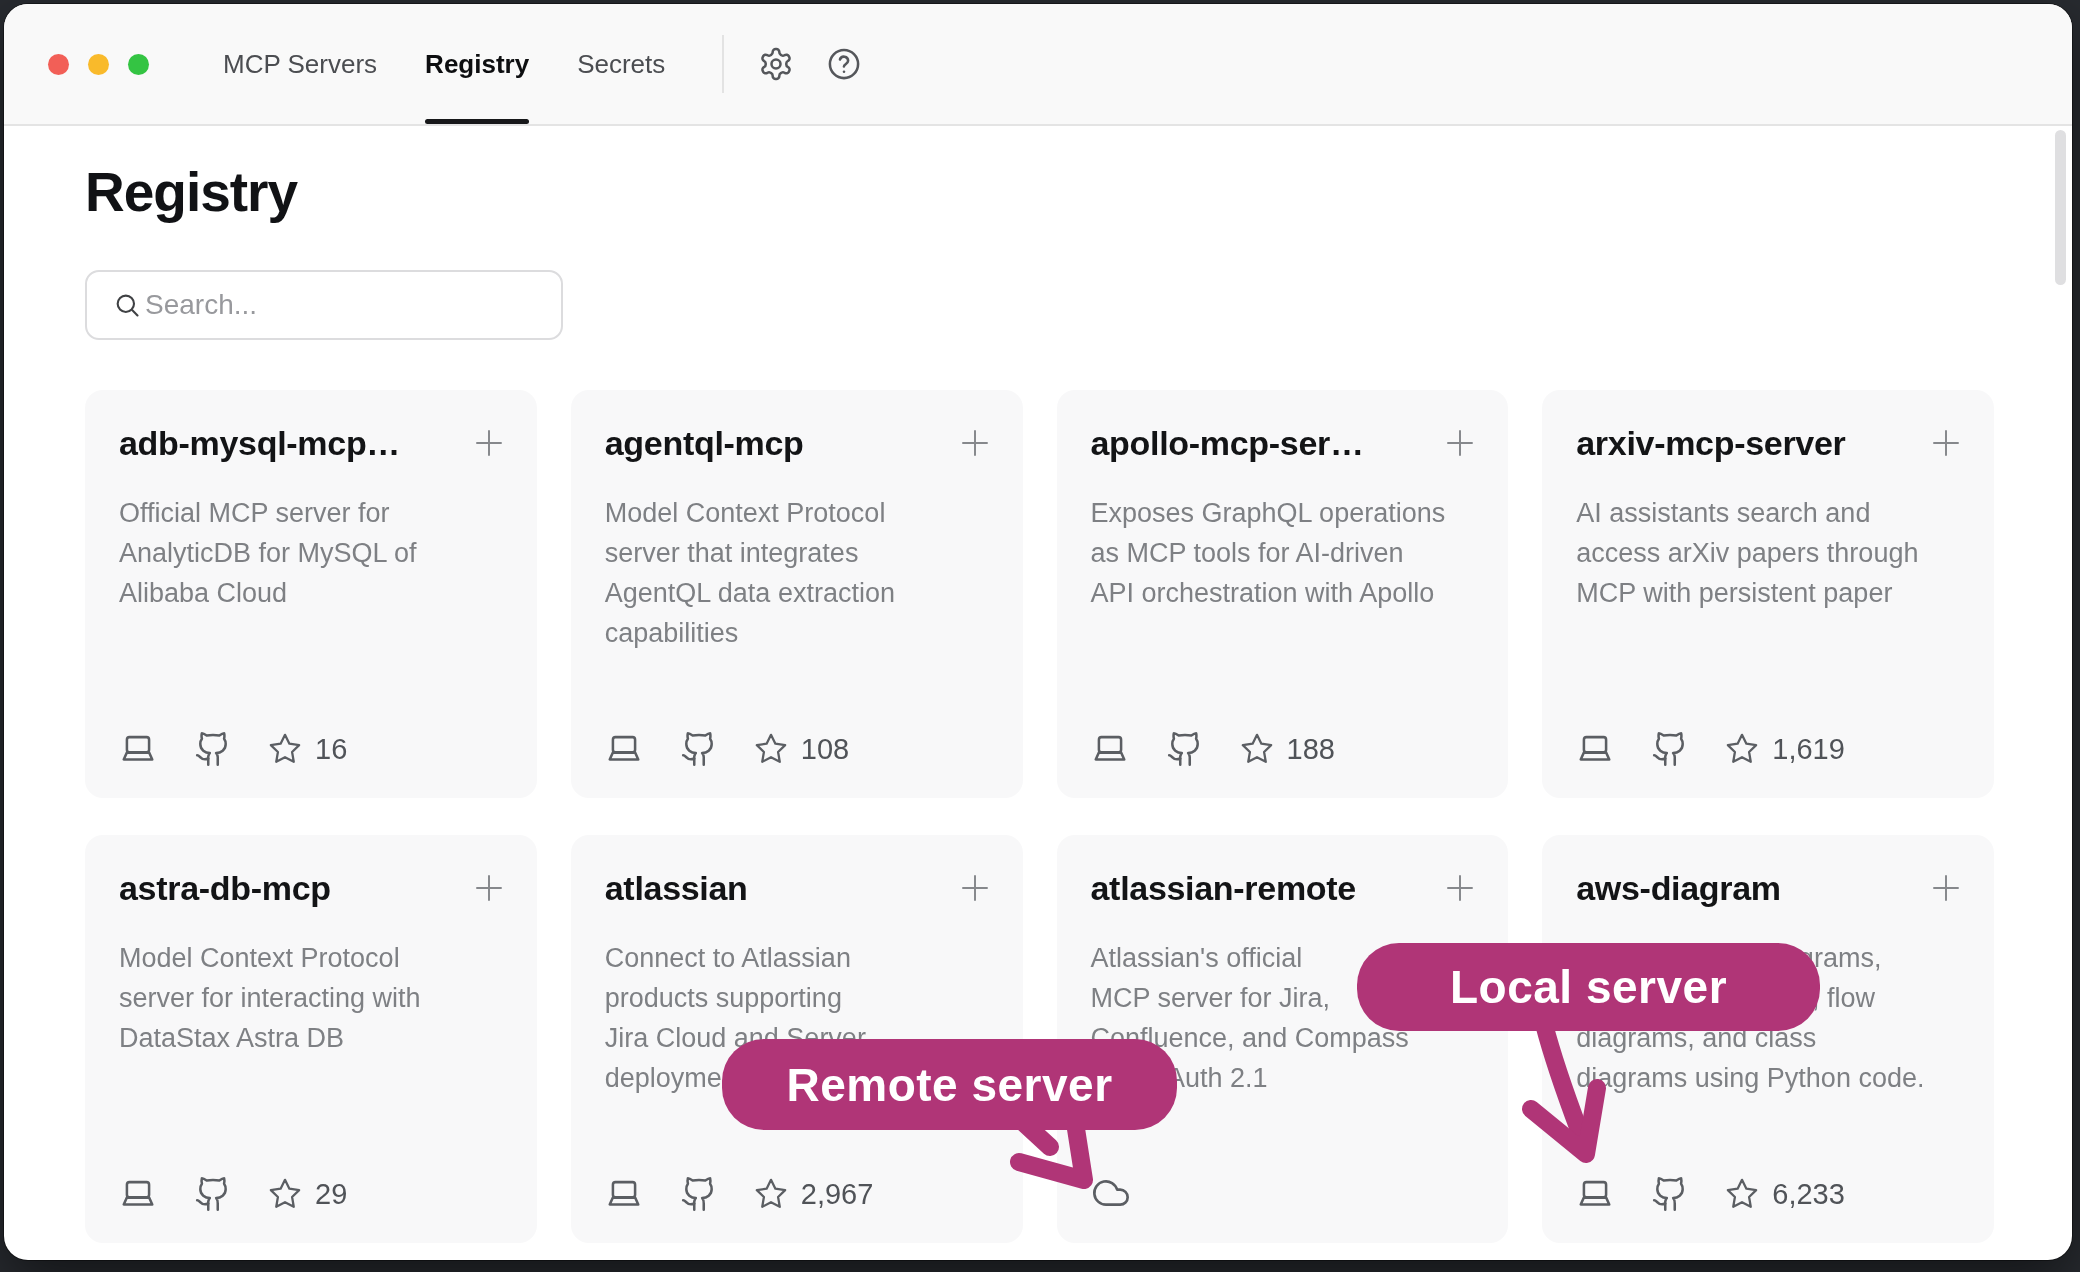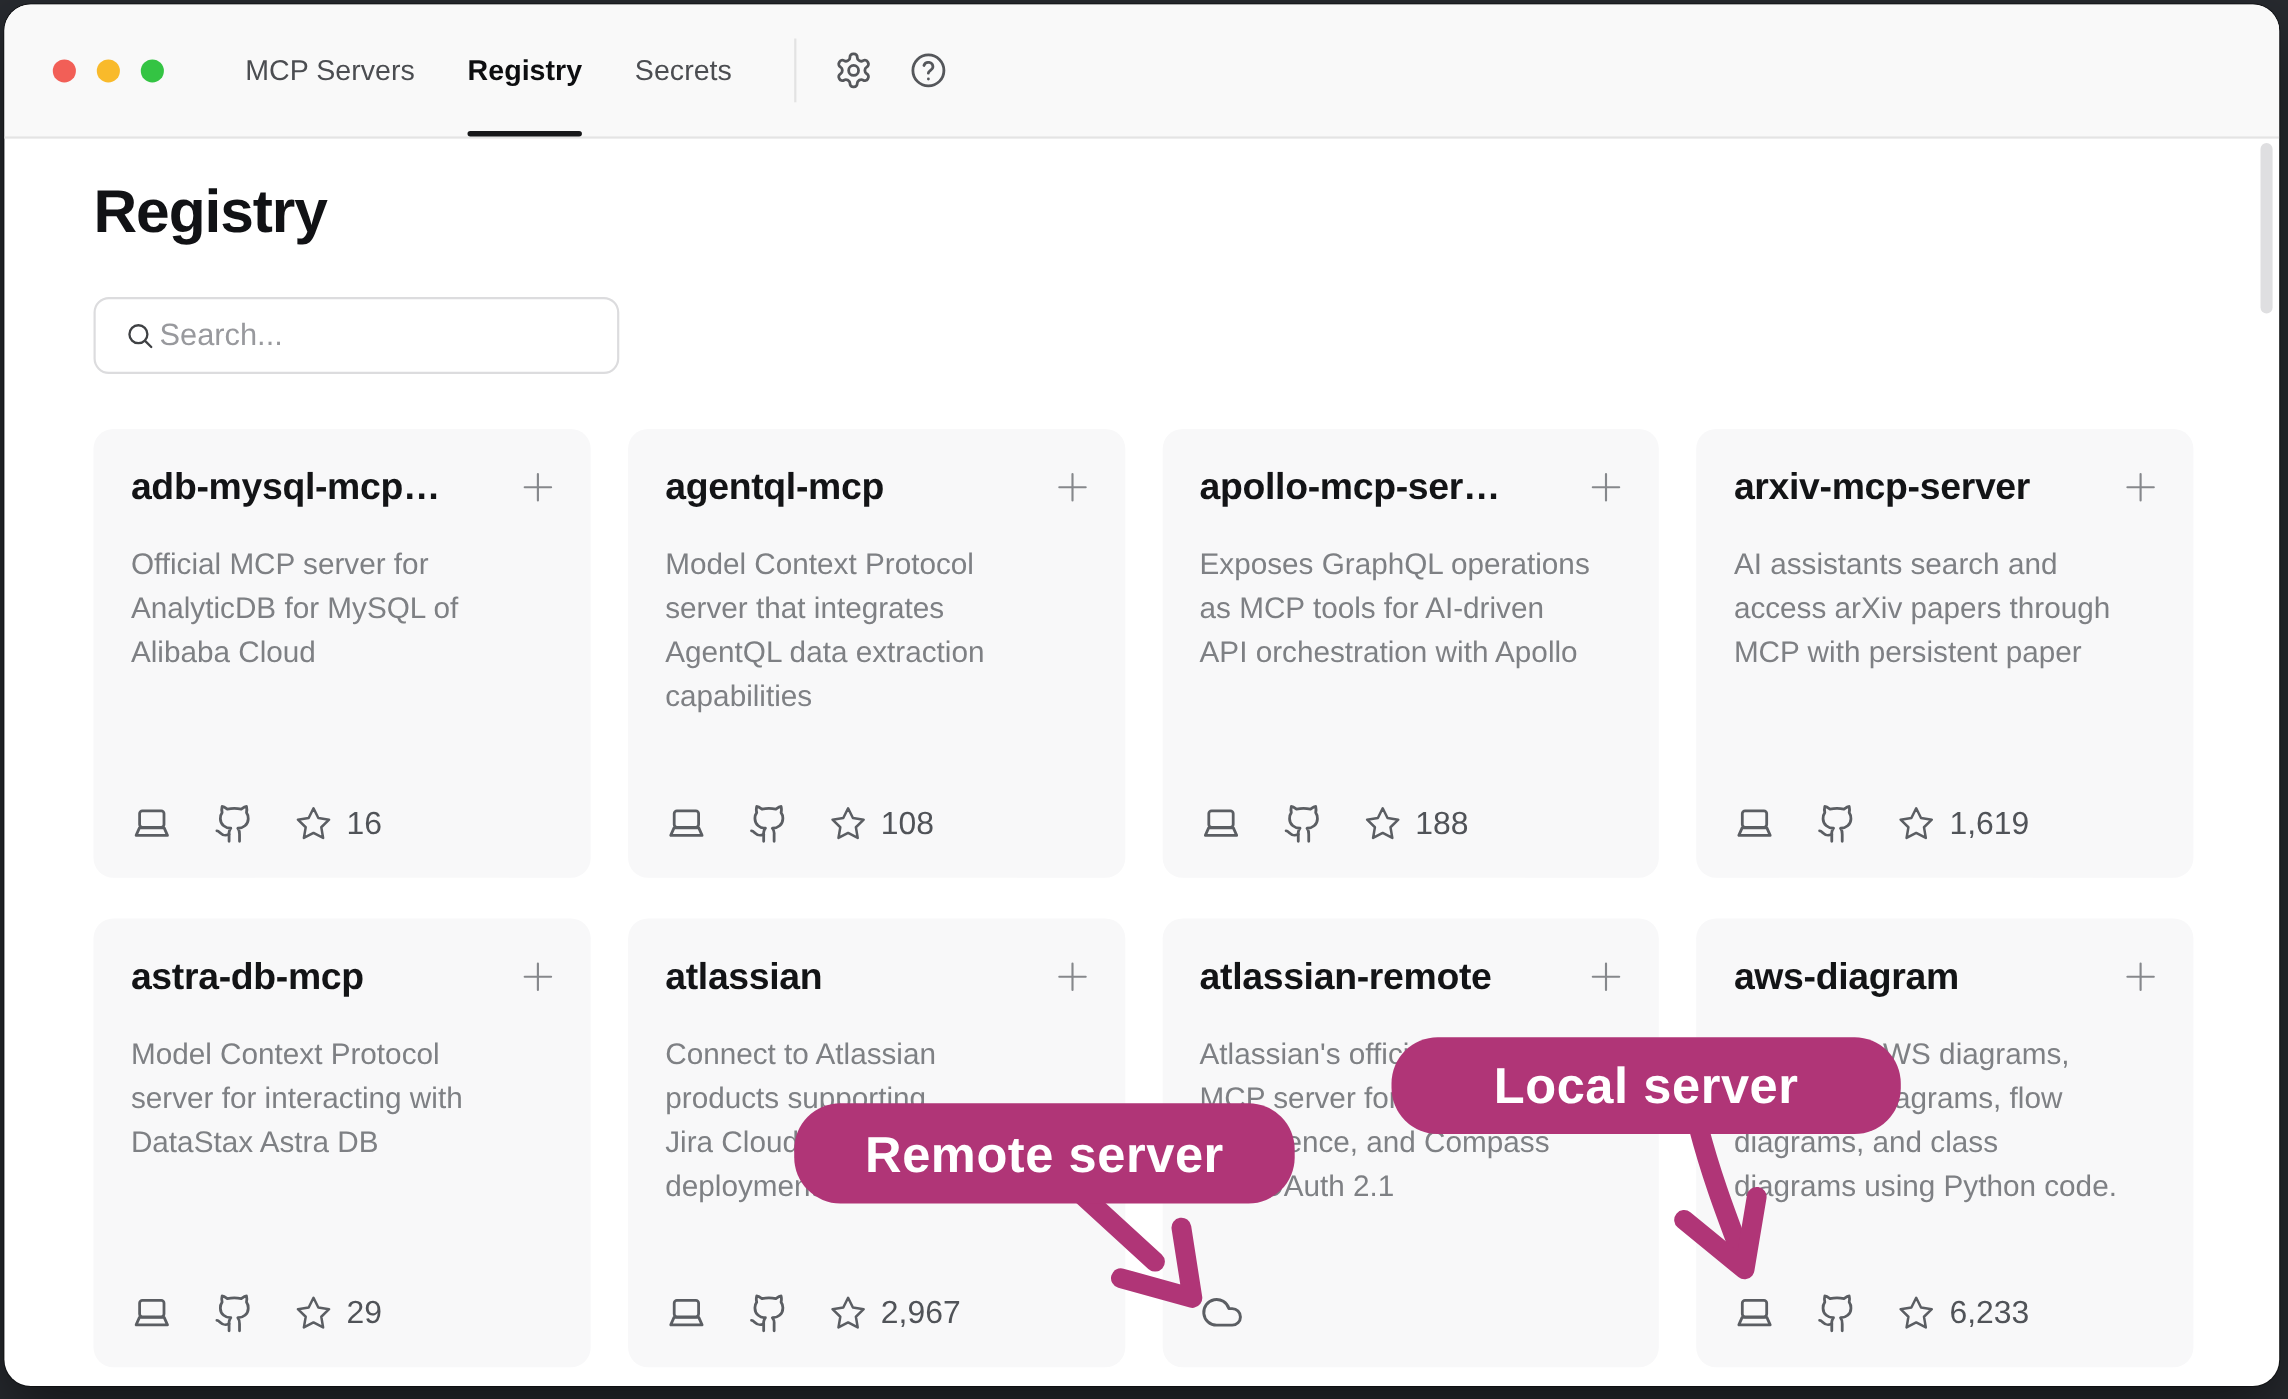--- a/index.html
+++ b/index.html
@@ -77,21 +77,21 @@
   .foot .count { font-size:29px; color:#505358; }
   
   .scrollbar { position:absolute; right:6px; top:126px; width:11px; height:155px; border-radius:6px; background:#dfdfe1; }
   
   .anno-arrows { position:absolute; left:0; top:0; z-index:19; pointer-events:none; }
   .pill {
     position:absolute; color:#fff; font-size:46px; font-weight:bold; letter-spacing:.5px;
     border-radius:42px; display:flex; align-items:center; justify-content:center; z-index:20;
   }
   .pill-remote { left:718px; top:999px; width:455px; height:91px; }
-  .pill-local  { left:1261px; top:939px; width:463px; height:88px; }
+  .pill-local  { left:1353px; top:939px; width:463px; height:88px; }
 </style>
 </head>
 <body>
 
 <div class="window">
 
   <div class="topbar">
     <div class="traffic">
       <div class="light red"></div>
       <div class="light yellow"></div>
@@ -387,16 +387,16 @@
 
   <svg class="anno-arrows" width="2068" height="1256" viewBox="0 0 2068 1256">
     <g stroke="#B03577" stroke-width="18" fill="none" stroke-linecap="round" stroke-linejoin="round">
       <path d="M975 1078 L1046 1143"></path>
       <path d="M1070 1112 L1080 1176 L1015 1158"></path>
       <path d="M1540 1020 C1552 1066 1566 1102 1578 1134"></path>
       <path d="M1527 1105 L1582 1150 L1593 1084"></path>
     </g>
   </svg>
 
-  <div class="pill pill-remote" style="background: rgb(176, 53, 119);">Remote server</div>
+  <div class="pill pill-remote" style="background: rgb(176, 53, 119); margin-top: 36px;">Remote server</div>
   <div class="pill pill-local" style="background: rgb(176, 53, 119);">Local server</div>
 
 </div>
 
 </body></html>

